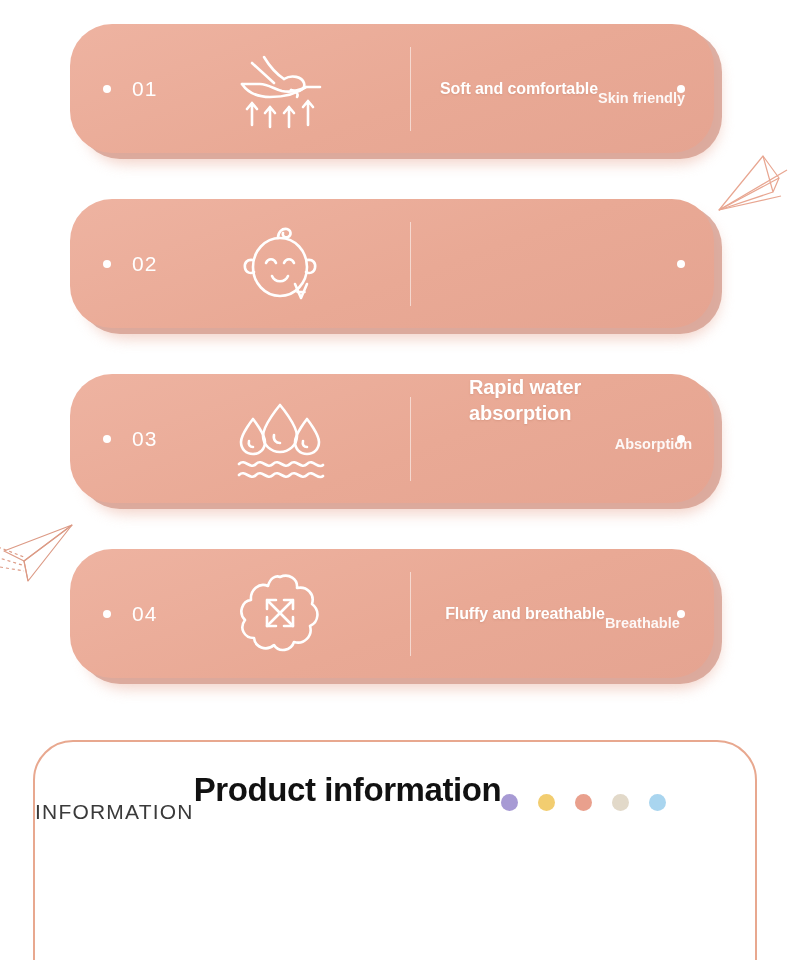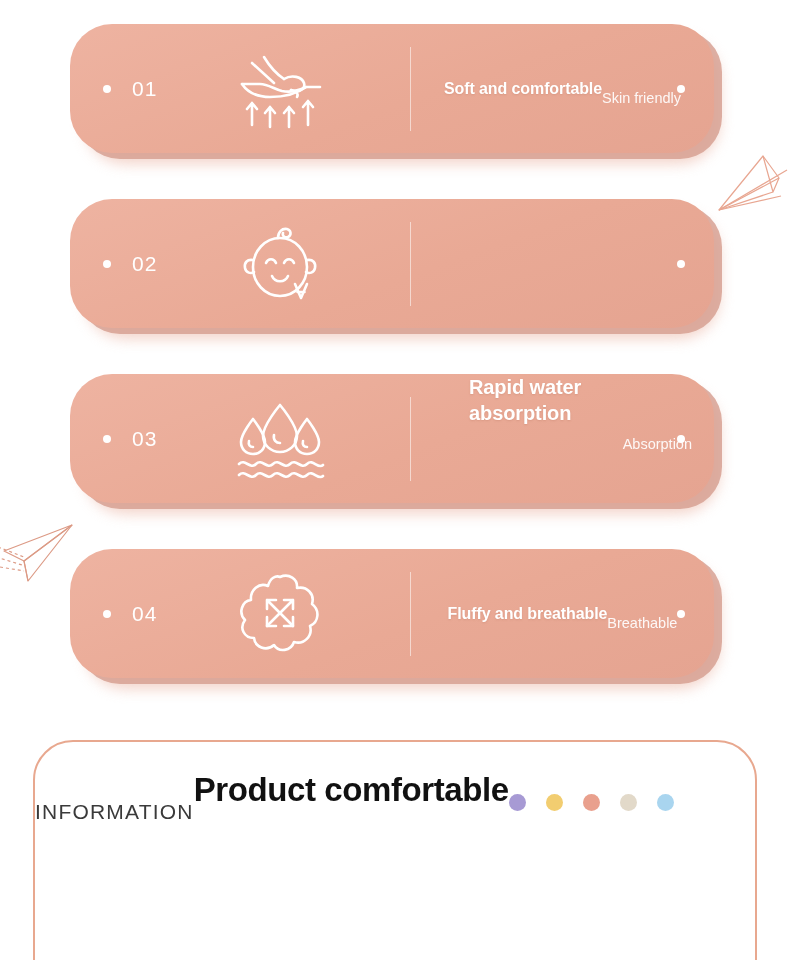--- a/index.html
+++ b/index.html
@@ -158,21 +158,21 @@
     font-size: 20px;
     line-height: 1.3;
     text-align: left;
     align-self: flex-start;
     margin-left: 36px;
   }
 
   .card-sub {
     color: rgba(255,255,255,.92);
     font-size: 14.5px;
-    font-weight: 400;
+    font-weight: 700;
     margin-top: 18px;
   }
   .card-title.big + .card-sub { margin-top: 10px; }
 
   
   .plane {
     position: absolute;
     pointer-events: none;
   }
   .plane-right { right: 1px; top: 148px; width: 72px; height: 78px; }
@@ -369,21 +369,21 @@
       <path d="M78 20 L30 56"></path>
       <path d="M4 42 L30 52" stroke-dasharray="3 3"></path>
       <path d="M2 52 L28 60" stroke-dasharray="3 3"></path>
       <path d="M6 62 L30 66" stroke-dasharray="3 3"></path>
     </svg>
   </span>
 
   <div class="info-panel">
     <div class="info-inner">
       <div class="info-eyebrow">INFORMATION</div>
-      <div class="info-title">Product comfortable</div>
+      <div class="info-title">Product information</div>
       <div class="swatches">
         <span class="swatch" style="background: rgb(167, 154, 212);"></span>
         <span class="swatch" style="background: rgb(242, 205, 112);"></span>
         <span class="swatch" style="background: rgb(233, 160, 141);"></span>
         <span class="swatch" style="background: rgb(226, 217, 201);"></span>
         <span class="swatch" style="background: rgb(169, 213, 239);"></span>
       </div>
     </div>
   </div>
 

